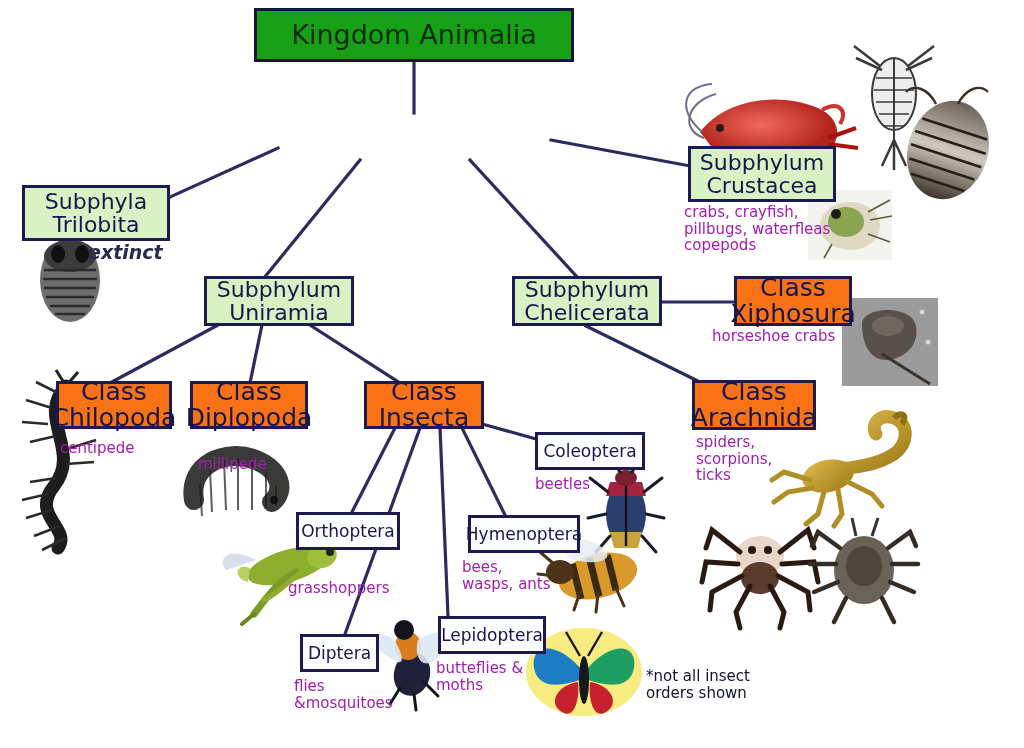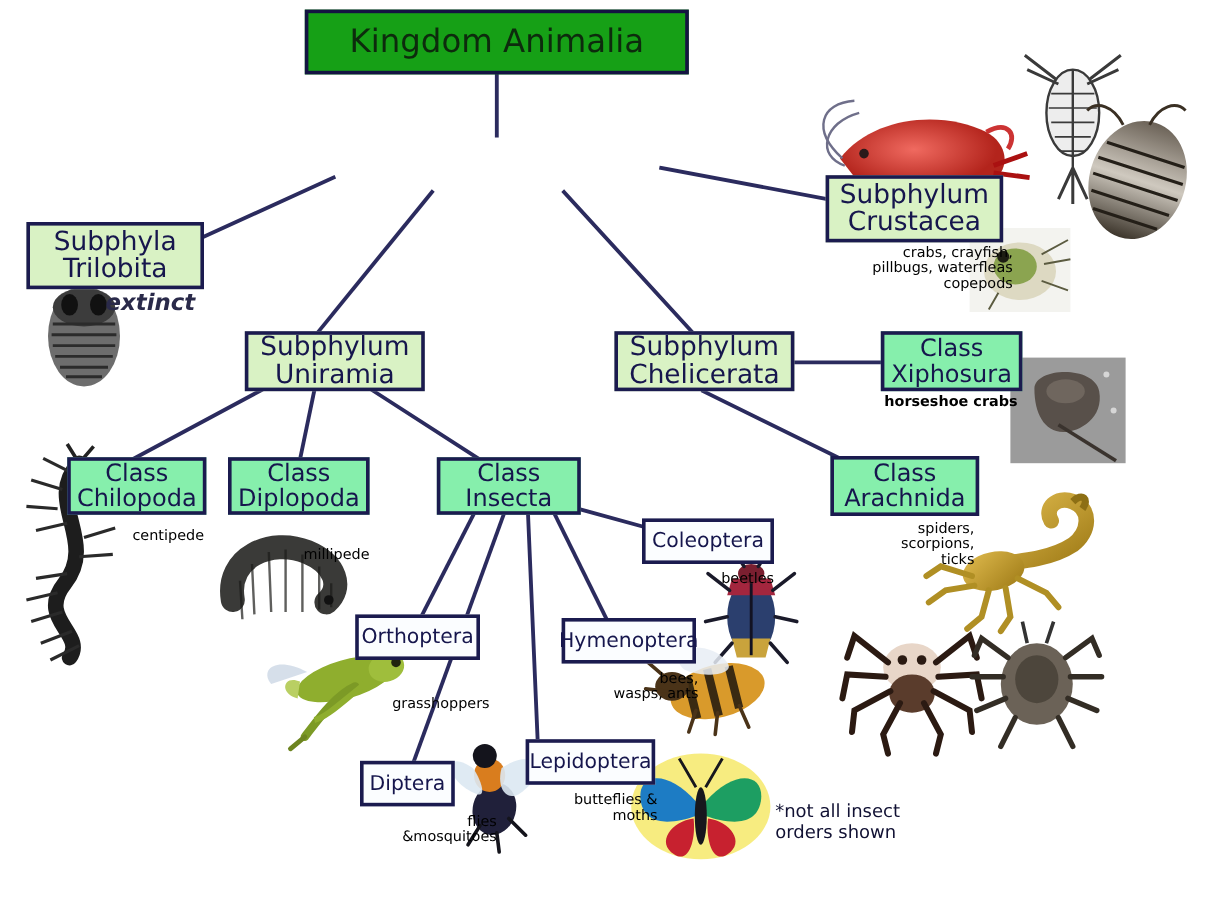--- a/index.html
+++ b/index.html
@@ -33,33 +33,33 @@
   .node.phylum{
     background:#30cc74;color:#10301c;
     border-color:#141442;
     font-size:25px;
   }
   .node.subphylum{
     background:#d9f2c4;color:#16164d;
     font-size:22px;
   }
   .node.cls{
-    background:#86efac;color:#16164d;
-    font-size:20px;
+    background:#f97316;color:#16164d;
+    font-size:25px;
   }
   .node.order{
     background:#fbfdff;color:#16164d;
     font-size:17px;
     border-width:3px;
   }
   .caption{
     position:absolute;z-index:3;
-    color:#000000;
-    font-size:12px;
-    text-align:right;
+    color:#a21caf;
+    font-size:15px;
+    text-align:left;
     line-height:1.1;
     white-space:pre-line;
     font-family:"DejaVu Sans","Liberation Sans",sans-serif;
   }
   .note{
     position:absolute;z-index:3;
     color:#111133;
     font-size:15px;
     text-align:left;
     line-height:1.15;
@@ -363,21 +363,21 @@
 
   <div class="node subphylum" style="left:512px;top:276px;width:150px;height:50px;">
     <span>Subphylum
 Chelicerata</span>
   </div>
 
   <div class="node cls" style="left:734px;top:276px;width:118px;height:50px;">
     <span>Class
 Xiphosura</span>
   </div>
-  <div class="caption" style="left:688px;top:328px;width:160px;font-weight:bold;">horseshoe crabs</div>
+  <div class="caption" style="left:712px;top:328px;width:160px;">horseshoe crabs</div>
 
   <div class="node cls" style="left:692px;top:380px;width:124px;height:50px;">
     <span>Class
 Arachnida</span>
   </div>
   <div class="caption" style="left:696px;top:434px;width:116px;">spiders,
 scorpions,
 ticks</div>
 
   <div class="node cls" style="left:56px;top:381px;width:116px;height:48px;">

